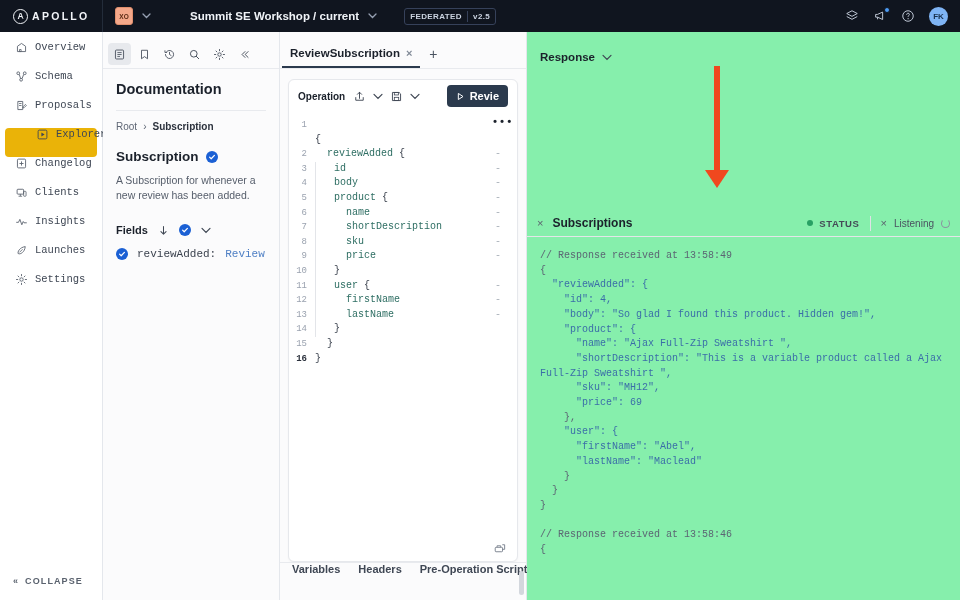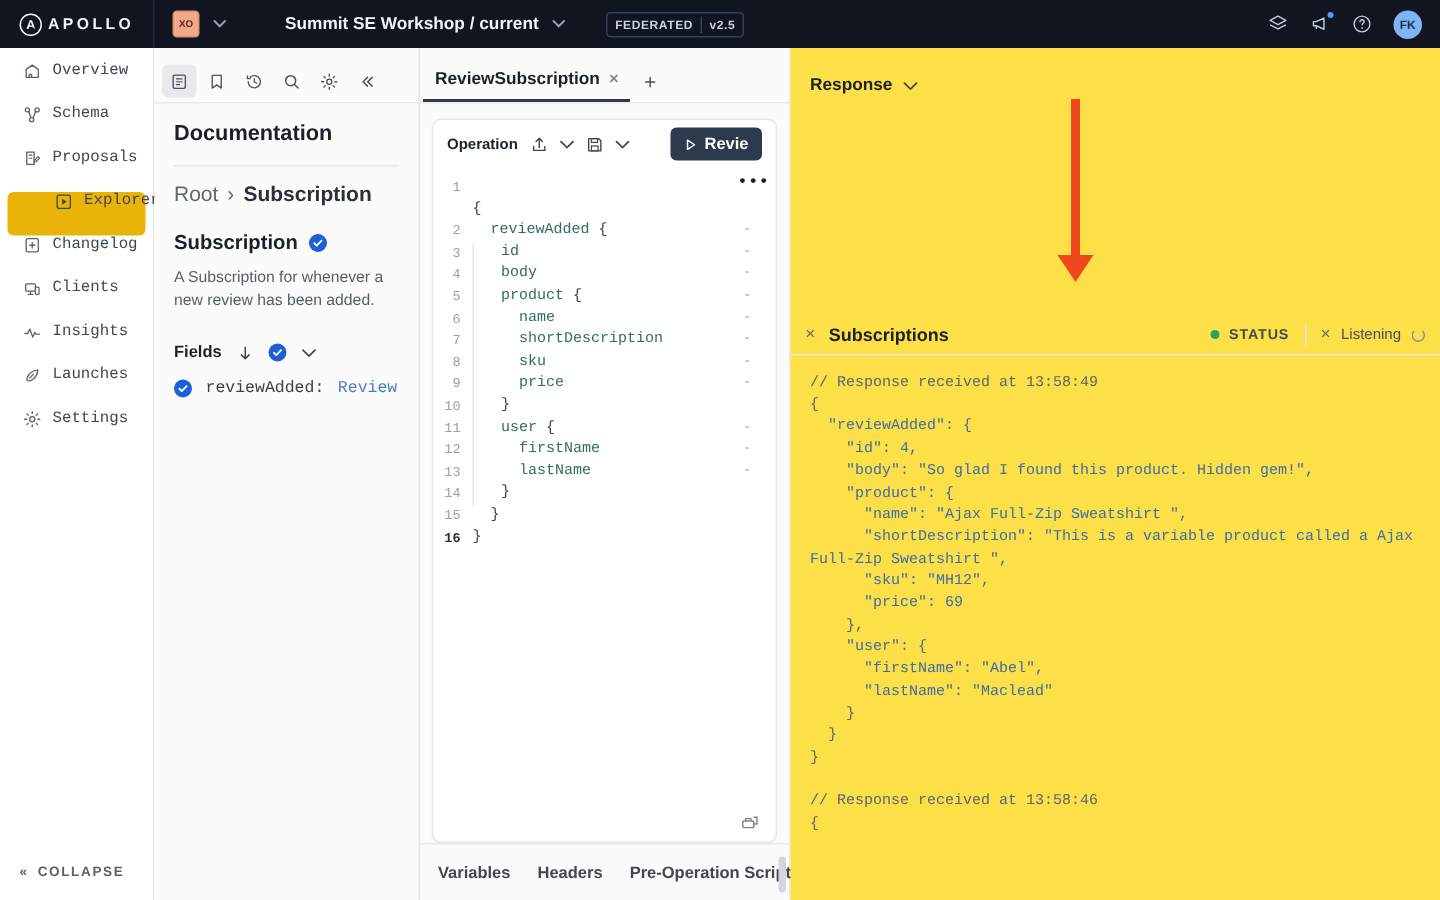--- a/index.html
+++ b/index.html
@@ -107,21 +107,21 @@
   .tb-btn {
     width: 23px; height: 22px; border-radius: 4px;
     display: flex; align-items: center; justify-content: center;
     color: #48505d; cursor: pointer;
   }
   .tb-btn.active { background: #e7e9ed; }
   .doc-body { padding: 12px 13px 0 13px; }
   .doc-title { font-size: 14.5px; font-weight: 700; color: #1b212b; }
   .doc-crumb {
     margin-top: 13px; display: flex; align-items: flex-start; gap: 6px;
-    font-size: 14px; color: #5f6775;
+    font-size: 10px; color: #5f6775;
     border-top: 1px solid #e8eaee; padding-top: 10px;
   }
   .doc-crumb .cur { color: #2b313c; font-weight: 600; }
   .doc-h2 { margin-top: 17px; display: flex; align-items: center; gap: 7px; }
   .doc-h2 .t { font-size: 13.5px; font-weight: 700; color: #1b212b; }
   .check-badge {
     width: 12px; height: 12px; border-radius: 50%;
     background: #1b60d4; display:flex; align-items:center; justify-content:center;
   }
   .doc-desc { margin-top: 9px; font-size: 10.5px; line-height: 1.45; color: #565e6b; }
@@ -194,32 +194,32 @@
   .guide { border-left: 1px solid #e3e5e9; }
   .code-dots {
     position:absolute; right: 4px; top: 3px; color:#1b212b; font-size:11px; font-weight:700;
     letter-spacing:0.5px;
   }
   .fmt-ico {
     position:absolute; right: 9px; bottom: 6px; color: #7d8591; display:flex;
     cursor:pointer;
   }
   .bottom-tabs {
-    height: 38px; flex: 0 0 38px; display: flex; align-items: center;
+    height: 38px; flex: 0 0 38px; display: flex; 
     gap: 18px; padding: 0 12px; border-top: 1px solid #e8eaee; background: #fbfbfc;
     position: relative;
   }
   .bt { font-size: 11px; font-weight: 600; color: #3f4754; cursor: pointer; white-space: nowrap; }
   .bt-scroll {
     position:absolute; right: 2px; top: 8px; width: 5px; height: 24px;
     border-radius: 3px; background: #d3d7dd;
   }
 
   
-  .right { flex: 1; background: #fde047; display: flex; flex-direction: column; min-width: 0; position: relative; }
+  .right { flex: 1; background: #86efac; display: flex; flex-direction: column; min-width: 0; position: relative; }
   .resp-head {
     height: 34px; flex: 0 0 34px; display: flex; align-items: center;
     gap: 7px; padding: 0 13px; margin-top: 8px;
   }
   .resp-head .lbl { font-size: 11.5px; font-weight: 700; color: #1b212b; }
   .resp-blank { flex: 0 0 136px; }
   .subs-bar {
     height: 27px; flex: 0 0 27px; display: flex; align-items: center;
     padding: 0 10px; border-bottom: 1px solid #e4e6e9; gap: 9px;
   }

